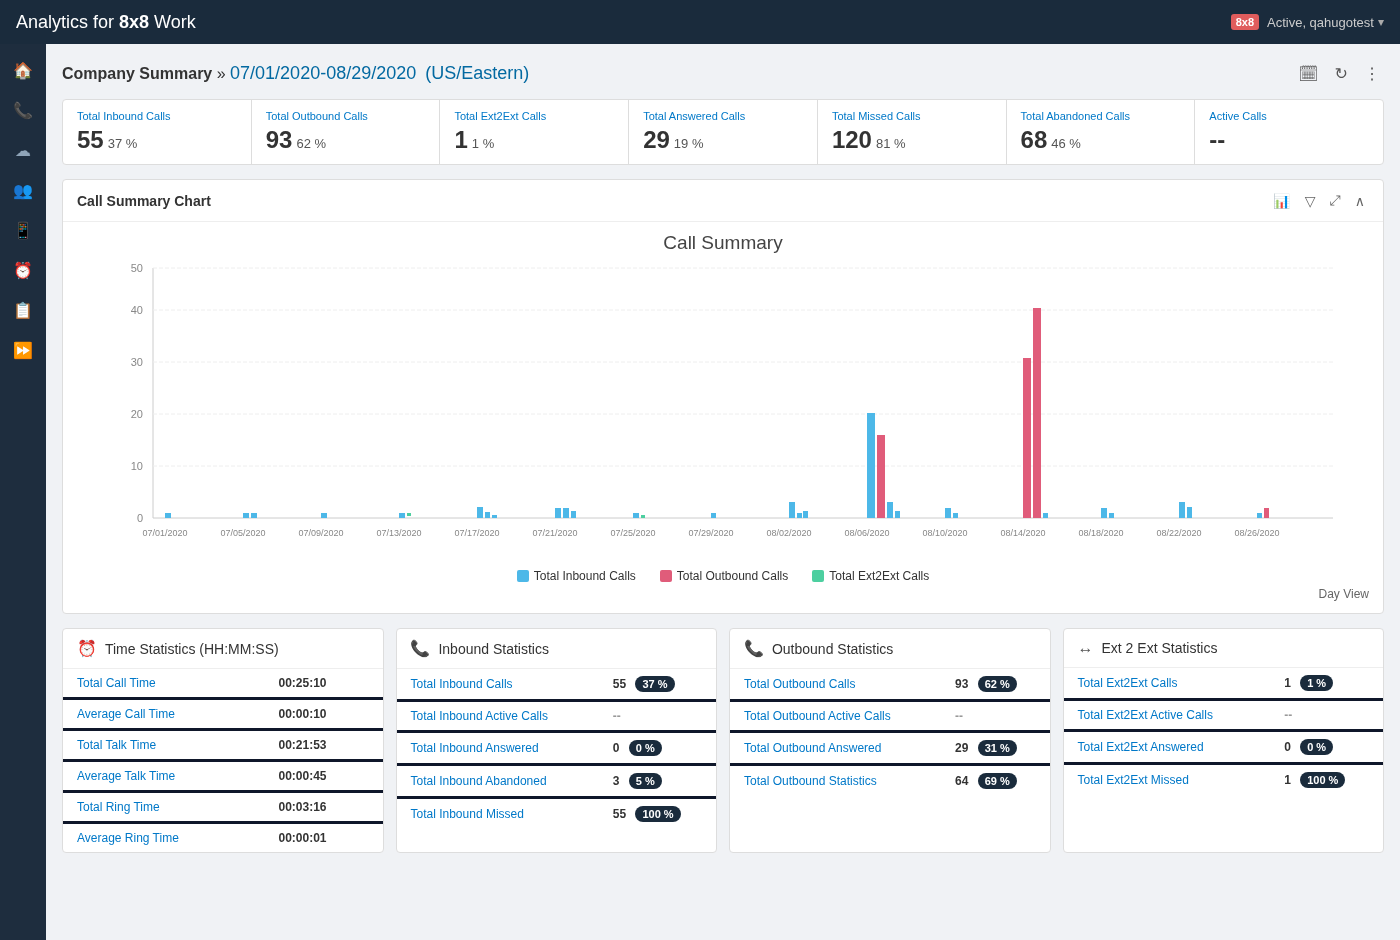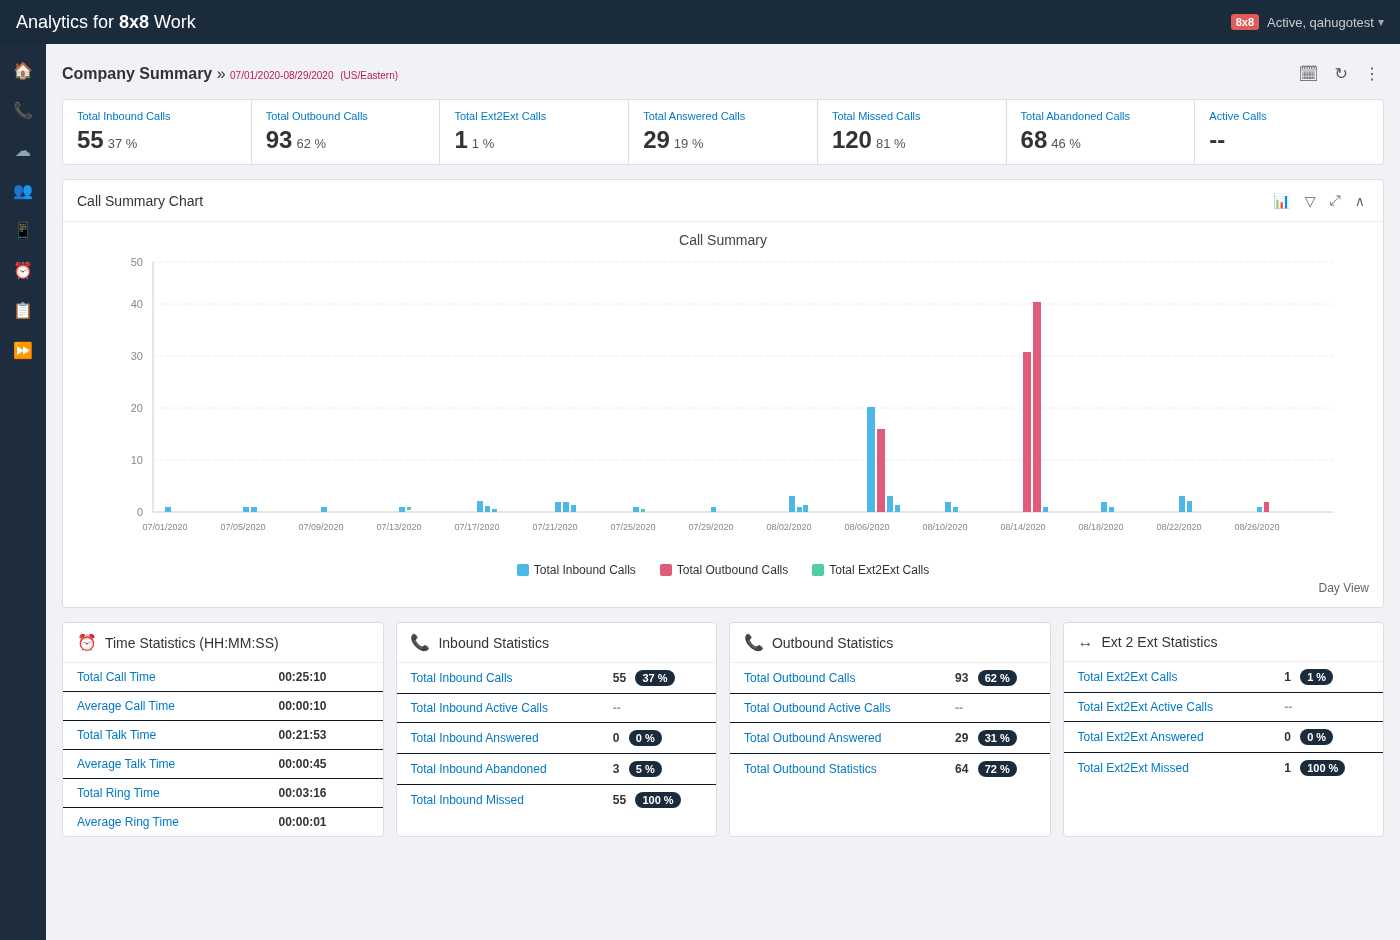--- a/index.html
+++ b/index.html
@@ -76,21 +76,21 @@
       display: flex;
       align-items: center;
       justify-content: space-between;
       margin-bottom: 12px;
     }
     .page-title {
       font-size: 16px;
       font-weight: 500;
       color: #333;
     }
-    .page-title .date-range { font-size: 10px; color: #be185d; font-weight: 400; }
+    .page-title .date-range { font-size: 18px; color: #0369a1; font-weight: 400; }
     .header-actions { display: flex; gap: 8px; align-items: center; }
     .header-action-btn {
       background: none;
       border: none;
       cursor: pointer;
       color: #555;
       font-size: 16px;
       padding: 4px;
     }
 
@@ -121,32 +121,32 @@
       margin-bottom: 14px;
       padding: 0;
     }
     .chart-header {
       display: flex;
       align-items: center;
       justify-content: space-between;
       padding: 10px 14px;
       border-bottom: 1px solid #eee;
     }
-    .chart-title { font-size: 14px; font-weight: 400; }
+    .chart-title { font-size: 14px; font-weight: 700; }
     .chart-actions { display: flex; gap: 6px; }
     .chart-action-btn {
       background: none;
       border: none;
       cursor: pointer;
       color: #666;
       font-size: 14px;
       padding: 2px 4px;
     }
     .chart-body { padding: 10px 14px 4px; }
-    .chart-subtitle { text-align: center; font-size: 14px; color: #444; margin-bottom: 4px; }
+    .chart-subtitle { text-align: center; font-size: 19px; color: #444; margin-bottom: 4px; }
 
     
     .chart-svg-wrap { width: 100%; position: relative; }
 
     .chart-legend {
       display: flex;
       justify-content: center;
       gap: 24px;
       padding: 8px 0 4px;
       font-size: 12px;
@@ -172,21 +172,21 @@
       display: flex;
       align-items: center;
       gap: 8px;
       padding: 10px 14px;
       border-bottom: 1px solid #eee;
       font-size: 14px;
       font-weight: 500;
     }
     .panel-icon { color: #555; font-size: 16px; }
     .panel-table { width: 100%; border-collapse: collapse; }
-    .panel-table tr { border-bottom: 1px solid #0f172a; }
+    .panel-table tr { border-bottom: 3px solid #0f172a; }
     .panel-table tr:last-child { border-bottom: none; }
     .panel-table td { padding: 7px 14px; font-size: 12px; color: #444; }
     .panel-table td:first-child { color: #0078c8; }
     .panel-table td:nth-child(2) { font-weight: 600; color: #333; }
     .pct-badge {
       display: inline-block;
       background: #1a2b3c;
       color: #fff;
       font-size: 11px;
       padding: 2px 7px;
@@ -499,21 +499,21 @@
             <td>Total Outbound Answered</td>
             <td>
               <span>29</span>
               <span class="pct-badge">31 %</span>
             </td>
           </tr>
           <tr>
             <td>Total Outbound Statistics</td>
             <td>
               <span>64</span>
-              <span class="pct-badge">72 %</span>
+              <span class="pct-badge">69 %</span>
             </td>
           </tr>
         </tbody>
           </table>
       </div>
 
       <div class="panel">
         <div class="panel-header">
           <span class="panel-icon">↔</span>
           <span>Ext 2 Ext Statistics</span>

